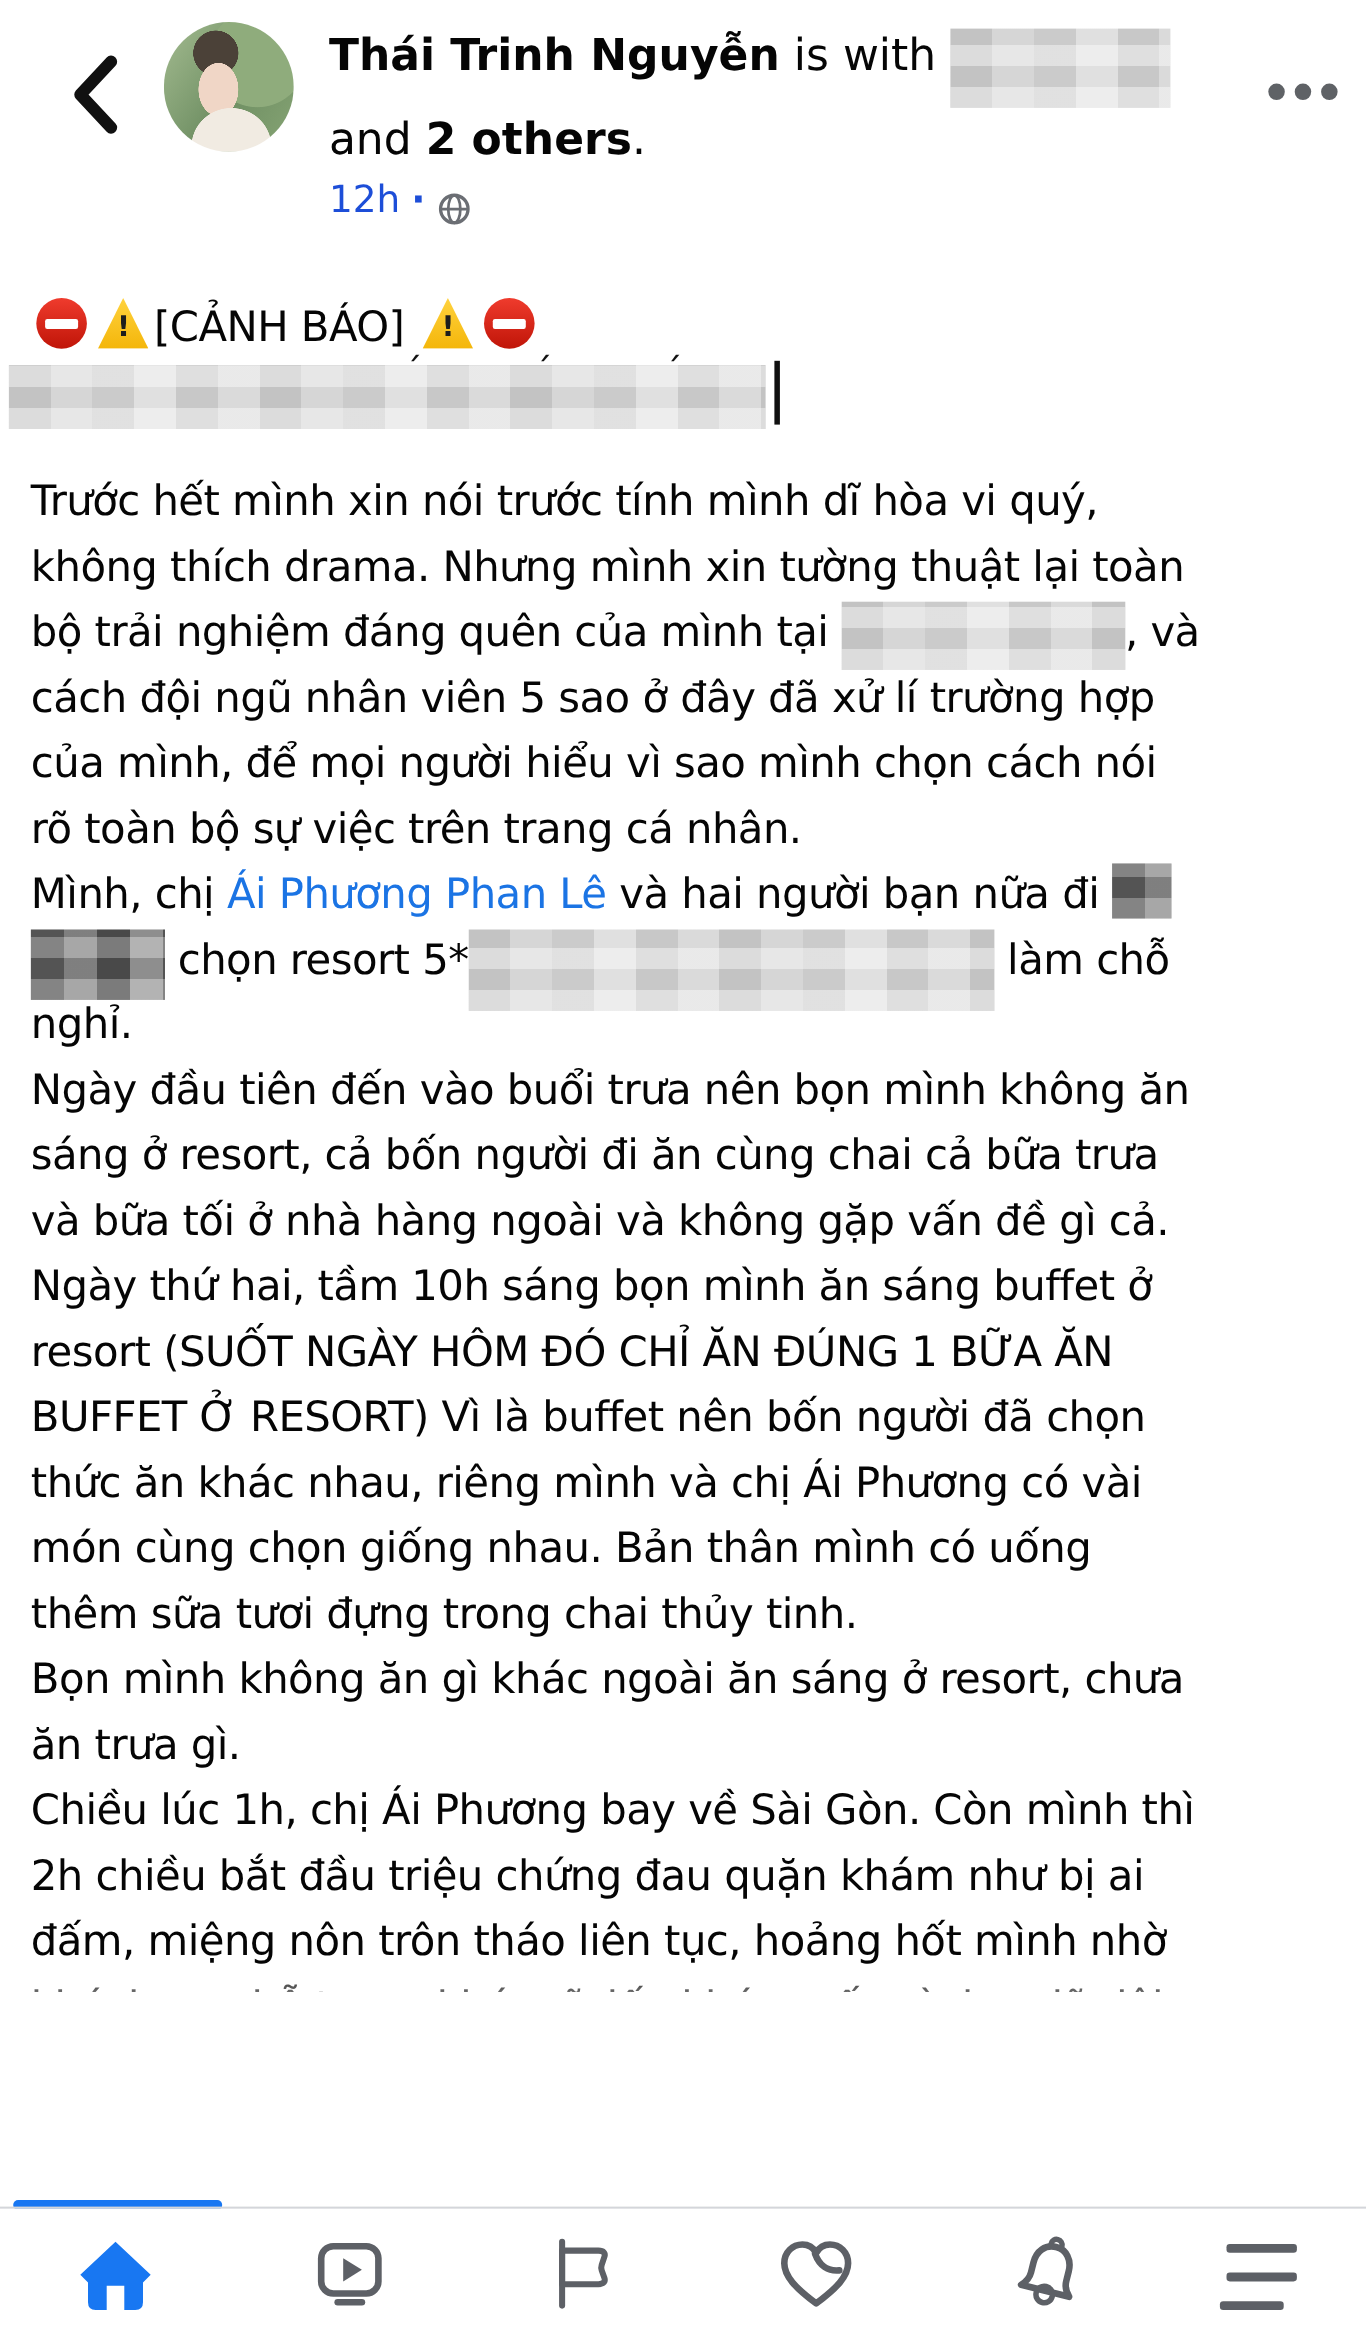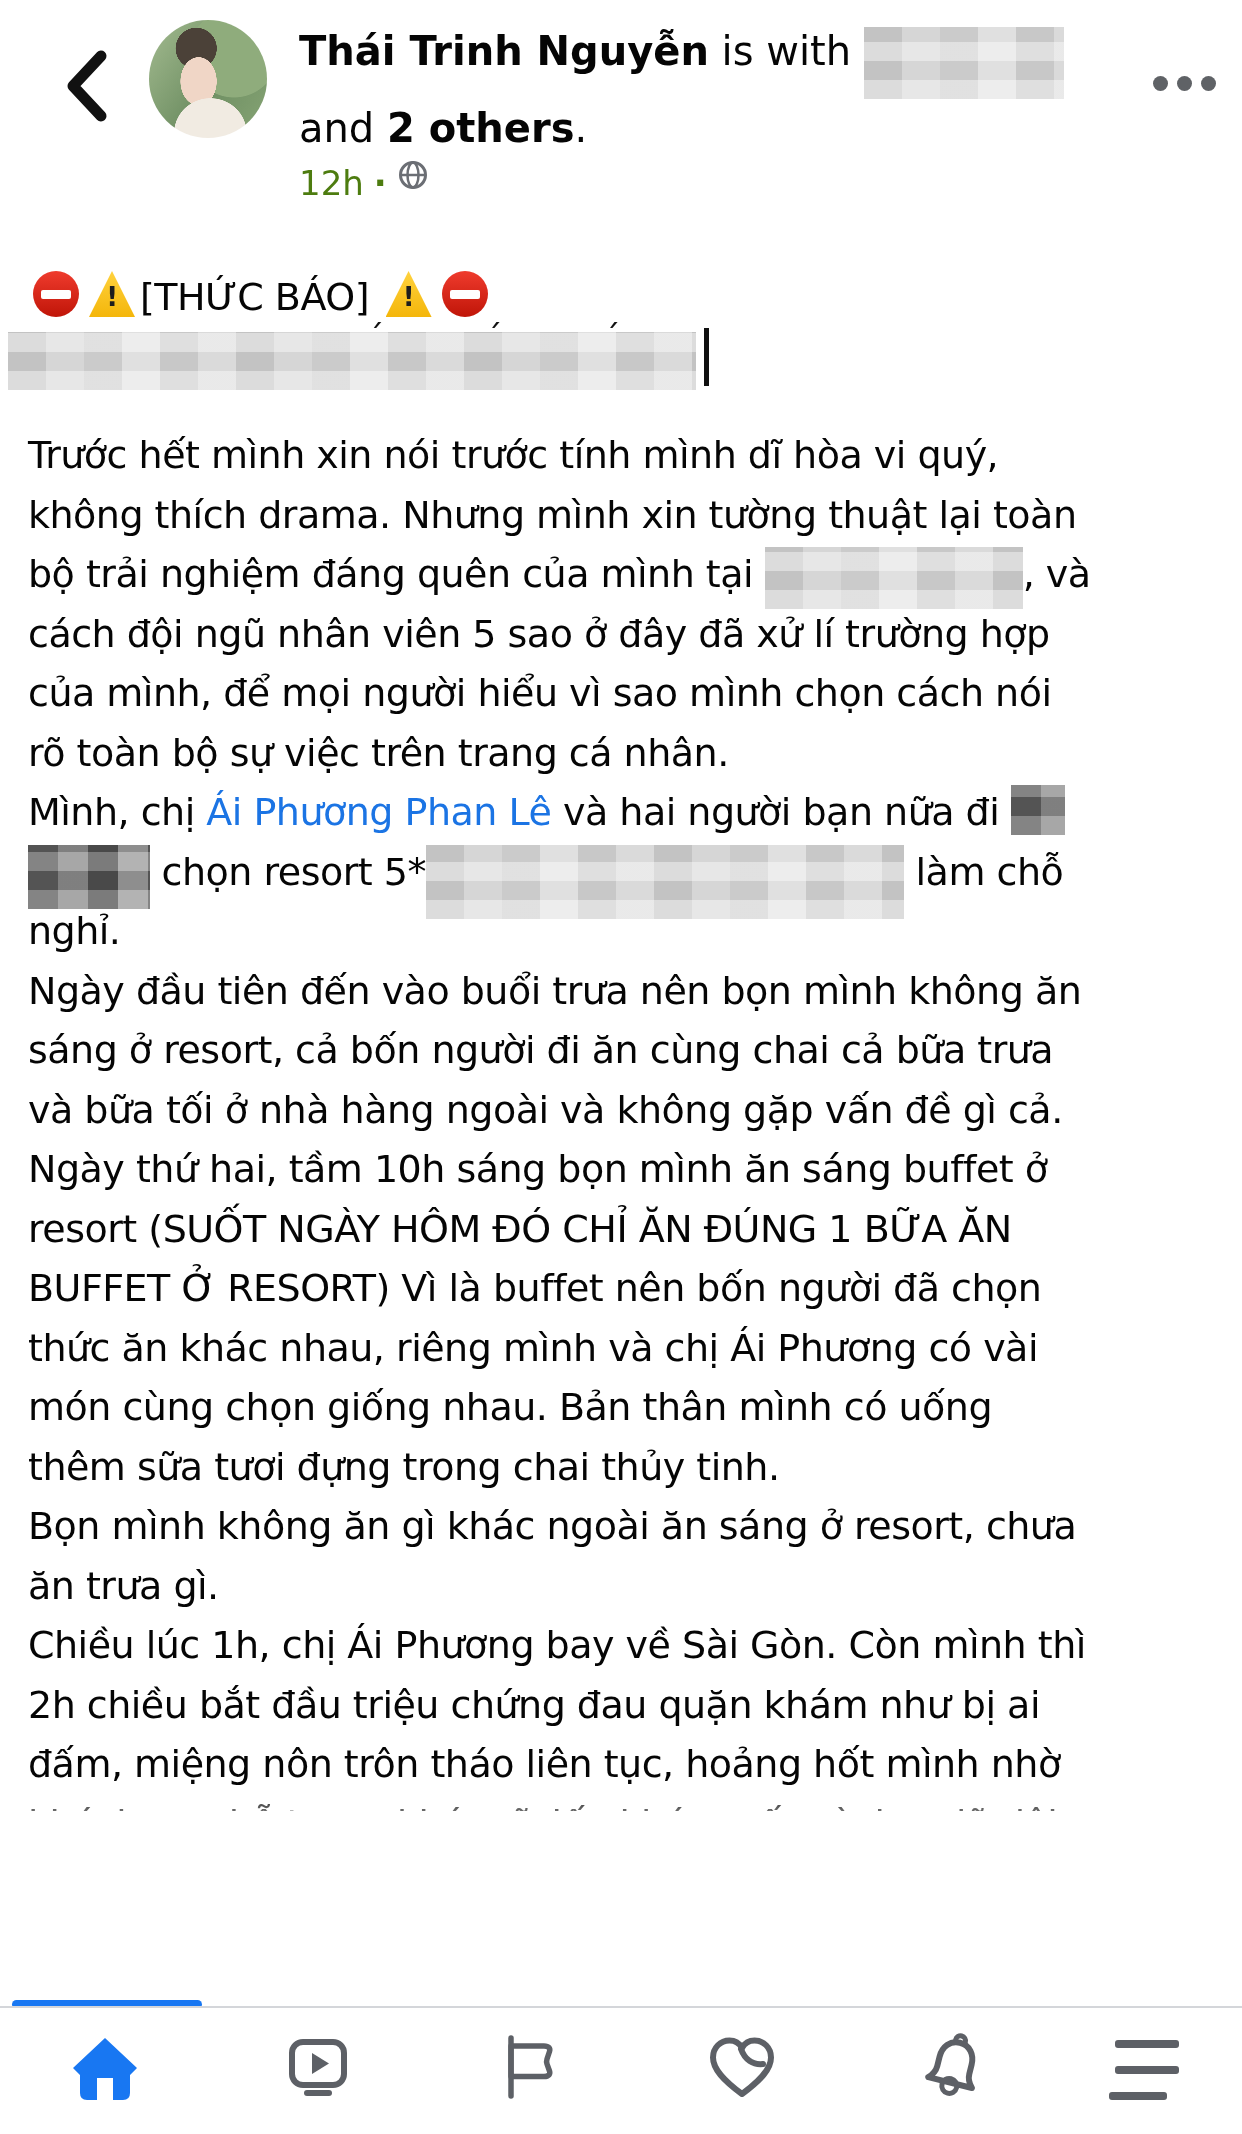--- a/index.html
+++ b/index.html
@@ -12,21 +12,21 @@
   .avatar{position:absolute;left:138px;top:20px;width:118px;height:118px;border-radius:50%;
     background:
       radial-gradient(60px 58px at 52% 96%, #f1ebe2 0 60%, rgba(0,0,0,0) 61%),
       radial-gradient(30px 40px at 42% 52%, #f0d6c6 0 60%, rgba(0,0,0,0) 61%),
       radial-gradient(34px 34px at 40% 24%, #4b4138 0 60%, rgba(0,0,0,0) 61%),
       radial-gradient(80px 80px at 72% 28%, #8fac7c 0 55%, rgba(0,0,0,0) 56%),
       linear-gradient(125deg,#a3bb90,#6f8f63 55%,#87a575);}
   .htext{position:absolute;left:288px;top:22px;font-size:40px;line-height:58px;}
   .hname{font-weight:700;}
   .hline2 b{font-weight:700;}
-  .hline3{font-size:34px;color:#4d7c0f;line-height:48px;display:flex;align-items:flex-start;gap:10px;margin-top:2px;}
+  .hline3{font-size:34px;color:#1d4ed8;line-height:48px;display:flex;align-items:flex-end;gap:10px;margin-top:2px;}
   .middot{font-weight:700;}
   .more{position:absolute;left:1136px;top:70px;display:flex;gap:9px;padding:6px;}
   .more i{width:15px;height:15px;border-radius:50%;background:#5f6266;}
 
   
   .post{position:absolute;left:28px;top:268px;width:1214px;font-size:38px;line-height:59.5px;
         letter-spacing:-0.5px;}
   .line{white-space:nowrap;height:59.5px;}
   .line.gap{margin-top:39px;}
   .line.clipped{height:16px;overflow:hidden;}
@@ -94,21 +94,21 @@
       </div>
     </div>
     <div class="more" aria-label="more">
         <i></i>
         <i></i>
         <i></i>
       </div>
   </header>
 
   <main class="post" id="post">
-      <div class="line"><span class="em noentry"><i class="bar"></i></span><span class="em warn"><i class="ex">!</i></span><span>[THỨC BÁO] </span><span class="em warn"><i class="ex">!</i></span><span class="em noentry"><i class="bar"></i></span></div>
+      <div class="line"><span class="em noentry"><i class="bar"></i></span><span class="em warn"><i class="ex">!</i></span><span>[CẢNH BÁO] </span><span class="em warn"><i class="ex">!</i></span><span class="em noentry"><i class="bar"></i></span></div>
       <div class="line"><span class="redact" style="width: 688px; height: 58px; vertical-align: -18px; margin-left: -20px;"><i class="marks">´ ´ ´</i></span><span class="cursor"></span></div>
       <div class="line gap"><span>Trước hết mình xin nói trước tính mình dĩ hòa vi quý,</span></div>
       <div class="line"><span>không thích drama. Nhưng mình xin tường thuật lại toàn</span></div>
       <div class="line"><span>bộ trải nghiệm đáng quên của mình tại </span><span class="redact" style="width: 258px; height: 62px; vertical-align: -22px;"></span><span>, và</span></div>
       <div class="line"><span>cách đội ngũ nhân viên 5 sao ở đây đã xử lí trường hợp</span></div>
       <div class="line"><span>của mình, để mọi người hiểu vì sao mình chọn cách nói</span></div>
       <div class="line"><span>rõ toàn bộ sự việc trên trang cá nhân.</span></div>
       <div class="line"><span>Mình, chị </span><span class="plink">Ái Phương Phan Lê</span><span> và hai người bạn nữa đi </span><span class="redact dark" style="width: 54px; height: 50px; vertical-align: -10px;"></span></div>
       <div class="line"><span class="redact dark" style="width: 122px; height: 64px; vertical-align: -24px;"></span><span> chọn resort 5*</span><span class="redact" style="width: 478px; height: 74px; vertical-align: -34px;"></span><span> làm chỗ</span></div>
       <div class="line"><span>nghỉ.</span></div>

